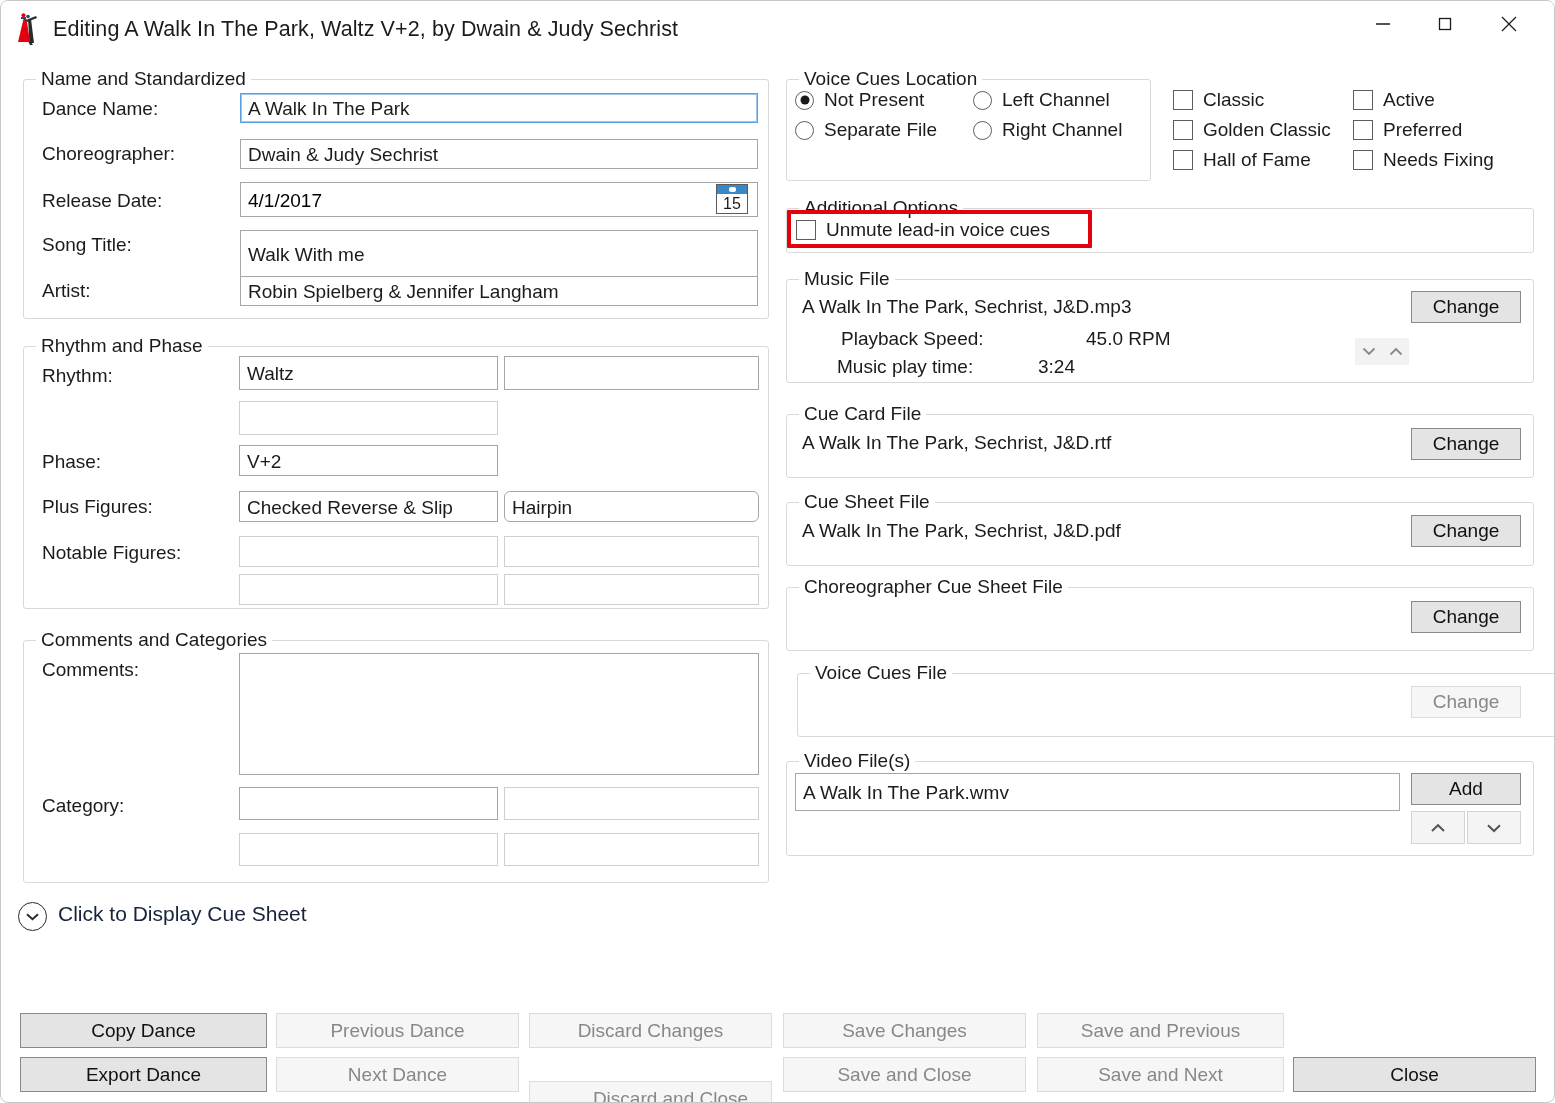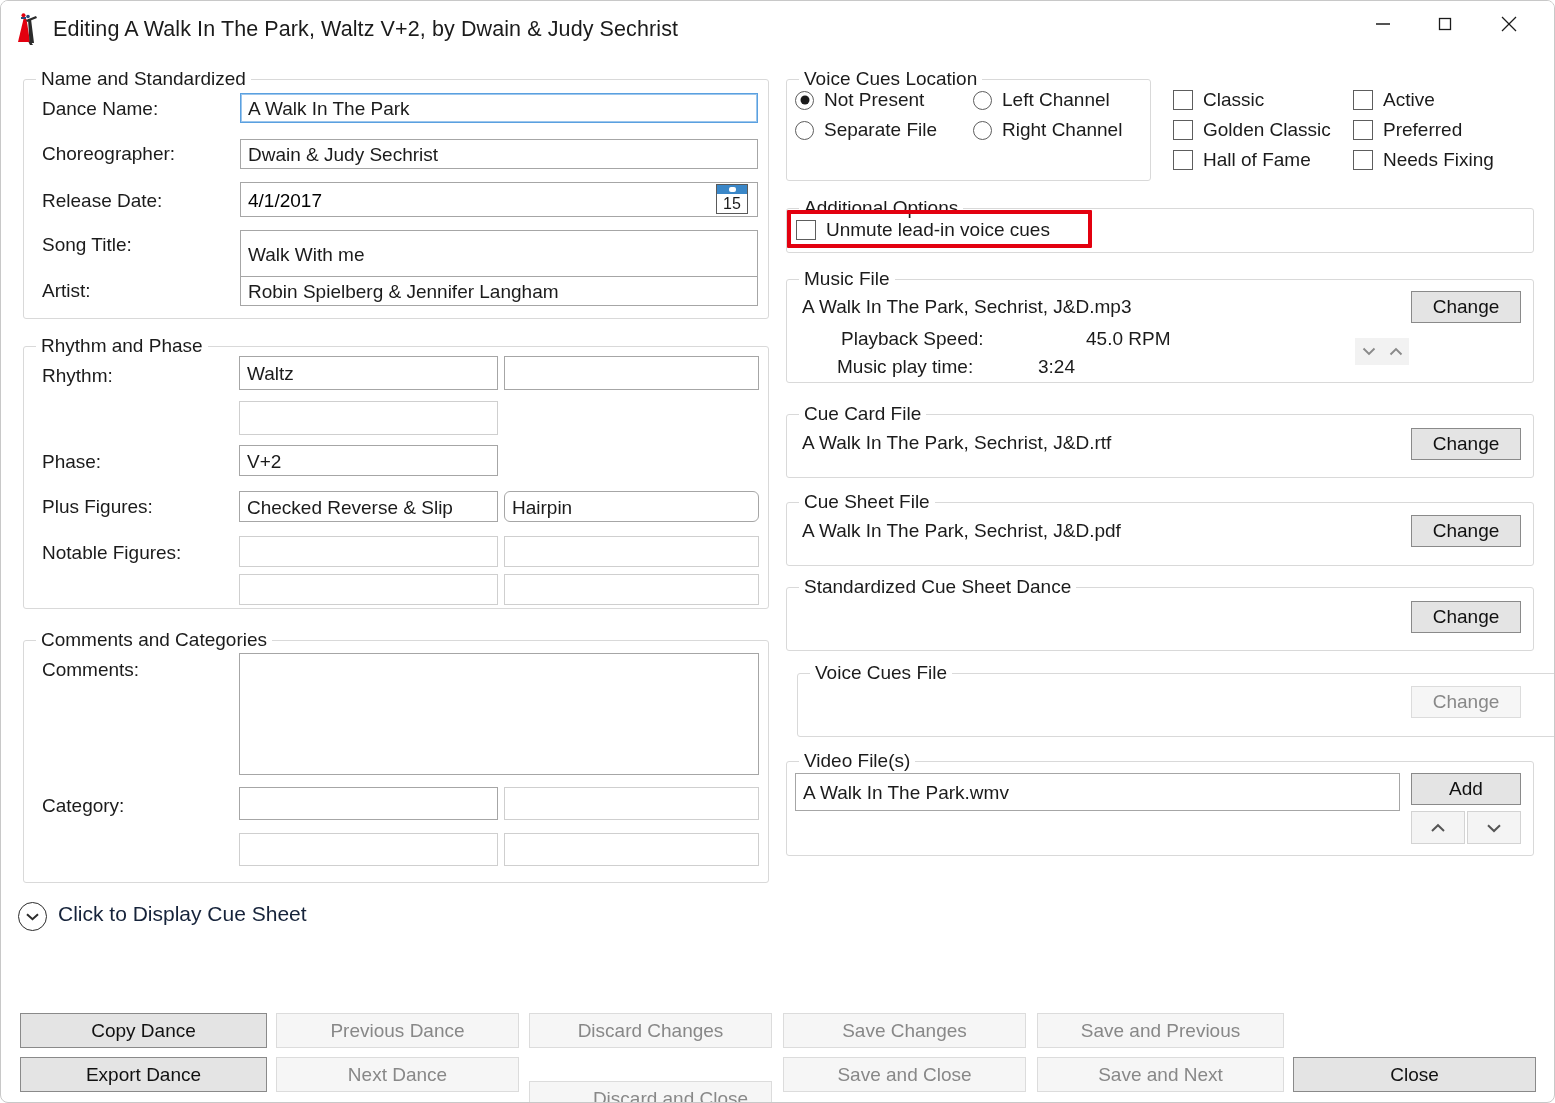--- a/index.html
+++ b/index.html
@@ -348,21 +348,21 @@
   <div class="stext" style="left:801px; top:431px;">A Walk In The Park, Sechrist, J&amp;D.rtf</div>
   <div class="btn strong" style="left:1410px; top:427px; width:110px; height:32px;">Change</div>
 
   <div class="group" style="left:785px; top:501px; width:748px; height:64px;">
     <span class="legend">Cue Sheet File</span>
   </div>
   <div class="stext" style="left:801px; top:519px;">A Walk In The Park, Sechrist, J&amp;D.pdf</div>
   <div class="btn strong" style="left:1410px; top:514px; width:110px; height:32px;">Change</div>
 
   <div class="group" style="left:785px; top:586px; width:748px; height:64px;">
-    <span class="legend">Standardized Cue Sheet Dance</span>
+    <span class="legend">Choreographer Cue Sheet File</span>
   </div>
   <div class="stext" style="left:801px; top:604px;"></div>
   <div class="btn strong" style="left:1410px; top:600px; width:110px; height:32px;">Change</div>
 
   <div class="group" style="left:796px; top:672px; width:800px; height:64px;">
     <span class="legend">Voice Cues File</span>
   </div>
   <div class="stext" style="left:801px; top:690px;"></div>
   <div class="btn disabled" style="left:1410px; top:685px; width:110px; height:32px;">Change</div>
 

